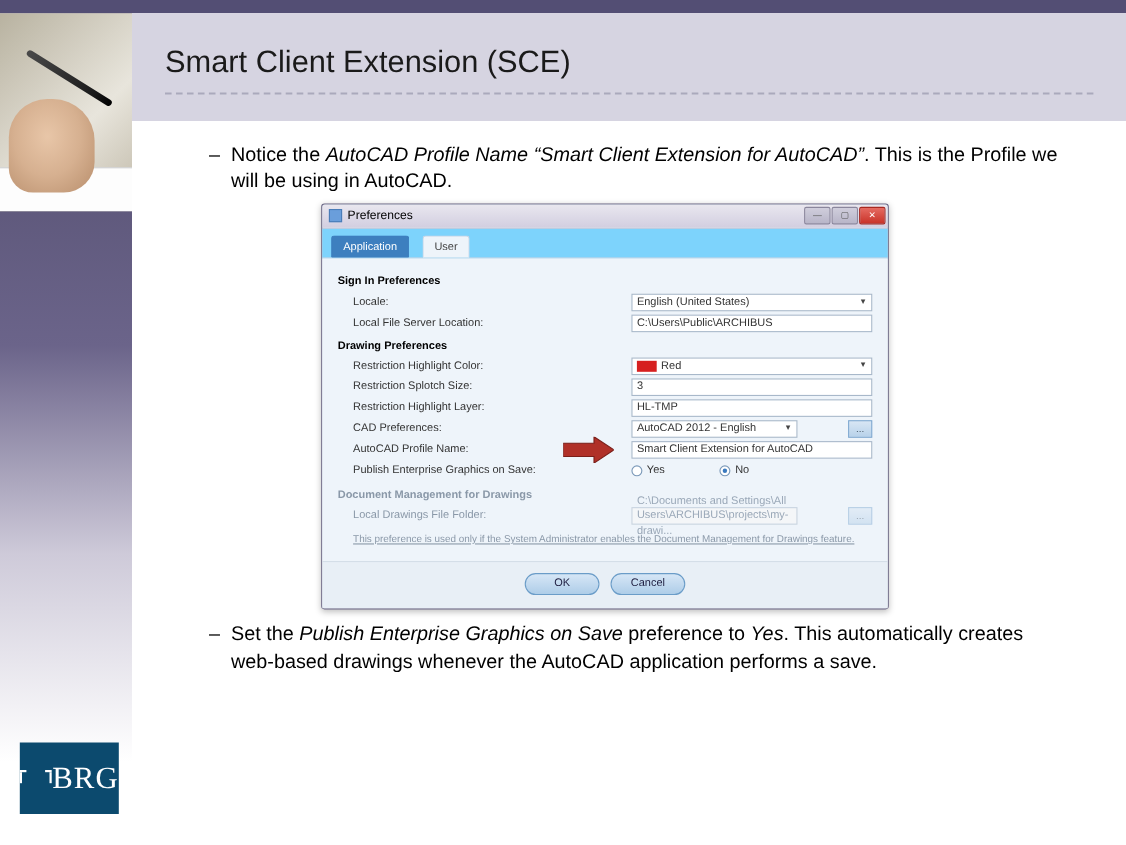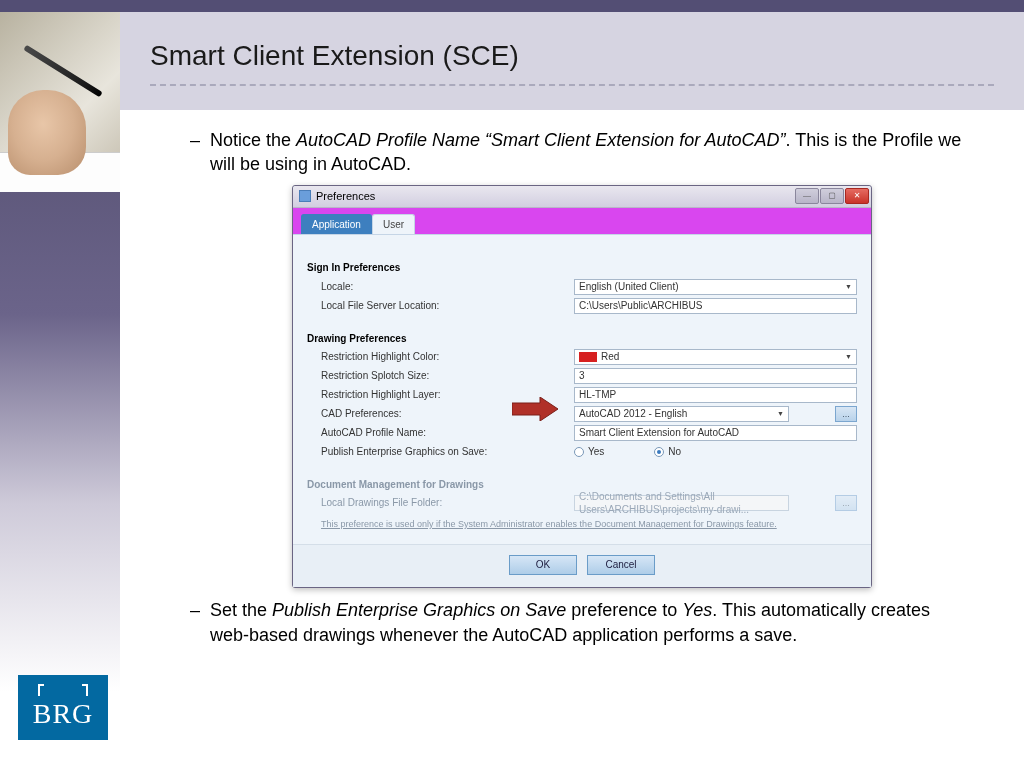--- a/index.html
+++ b/index.html
@@ -95,21 +95,21 @@
   }
   .bullet em { font-style: italic; }
 
   
   .dialog-wrap {
     margin: 6px auto 10px auto;
     width: 560px;
     position: relative;
   }
   .dialog {
-    width: 580px;
+    width: 516px;
     background: #e3ecf4;
     border: 1px solid #6a6583;
     border-radius: 3px;
     box-shadow: 0 2px 6px rgba(0,0,0,0.25);
     font-size: 10px;
     color: #333;
   }
   .dlg-titlebar {
     height: 22px;
     background: linear-gradient(to bottom, #e9e7ef 0%, #d2cee0 100%);
@@ -137,22 +137,22 @@
     color: #555;
   }
   .winbtn.close {
     background: linear-gradient(to bottom, #e56b62, #c93329);
     color: #fff;
     border-color: #a82820;
   }
   .dlg-tabs {
     display: flex;
     padding: 6px 8px 0 8px;
-    gap: 0;
-    background: #d946ef;
+    gap: 12px;
+    background: #7dd3fc;
     border-bottom: 1px solid #c5d5e6;
     text-align: center;
   }
   .dlg-tab {
     padding: 3px 10px;
     font-size: 10px;
     background: #eef4fa;
     border: 1px solid #c5d5e6;
     border-bottom: none;
     color: #444;
@@ -164,21 +164,21 @@
     border-color: #3d7fbf;
   }
   .dlg-body {
     padding: 8px 14px 10px 14px;
     background: #eef4fa;
   }
   .section-head {
     font-weight: bold;
     font-size: 10px;
     color: #000;
-    margin-top: 18px;
+    margin-top: 6px;
     margin-bottom: 4px;
   }
   .pref-row {
     display: flex;
     align-items: center;
     margin-bottom: 3px;
     padding-left: 14px;
     gap: 43px;
   }
   .pref-label {
@@ -266,21 +266,21 @@
     gap: 10px;
     padding: 10px 0 12px 0;
     border-top: 1px solid #d4dee8;
     background: #e8eff6;
   }
   .dlg-btn {
     width: 68px;
     height: 20px;
     background: linear-gradient(to bottom, #d6e6f6, #aecde8);
     border: 1px solid #6a9cc8;
-    border-radius: 0;
+    border-radius: 10px;
     font-size: 10px;
     display: flex;
     align-items: center;
     justify-content: center;
     color: #224;
   }
   .arrow {
     position: absolute;
     left: 220px;
     top: 212px;
@@ -289,24 +289,24 @@
     pointer-events: none;
   }
   .arrow svg { display: block; }
 
   .logo {
     position: absolute;
     left: 18px;
     bottom: 28px;
     width: 90px;
     height: 65px;
-    background: #0369a1;
+    background: #0c4a6e;
     color: #fff;
     display: flex;
-    flex-direction: column;
+    flex-direction: row;
     align-items: center;
     justify-content: center;
   }
   .logo-bracket {
     width: 50px;
     height: 10px;
     border: 2px solid #fff;
     border-bottom: none;
     border-top: none;
     position: relative;
@@ -371,21 +371,21 @@
         <div class="dlg-tab active">Application</div>
         <div class="dlg-tab">User</div>
       </div>
 
       <div class="dlg-body">
 
         <div class="section-head">Sign In Preferences</div>
         <div class="pref-row">
           <div class="pref-label">Locale:</div>
           <div class="pref-input dropdown">
-              <span>English (United Client)</span>
+              <span>English (United States)</span>
             </div>
         </div>
         <div class="pref-row">
           <div class="pref-label">Local File Server Location:</div>
           <div class="pref-input">
               <span>C:\Users\Public\ARCHIBUS</span>
             </div>
         </div>
 
         <div class="section-head">Drawing Preferences</div>

